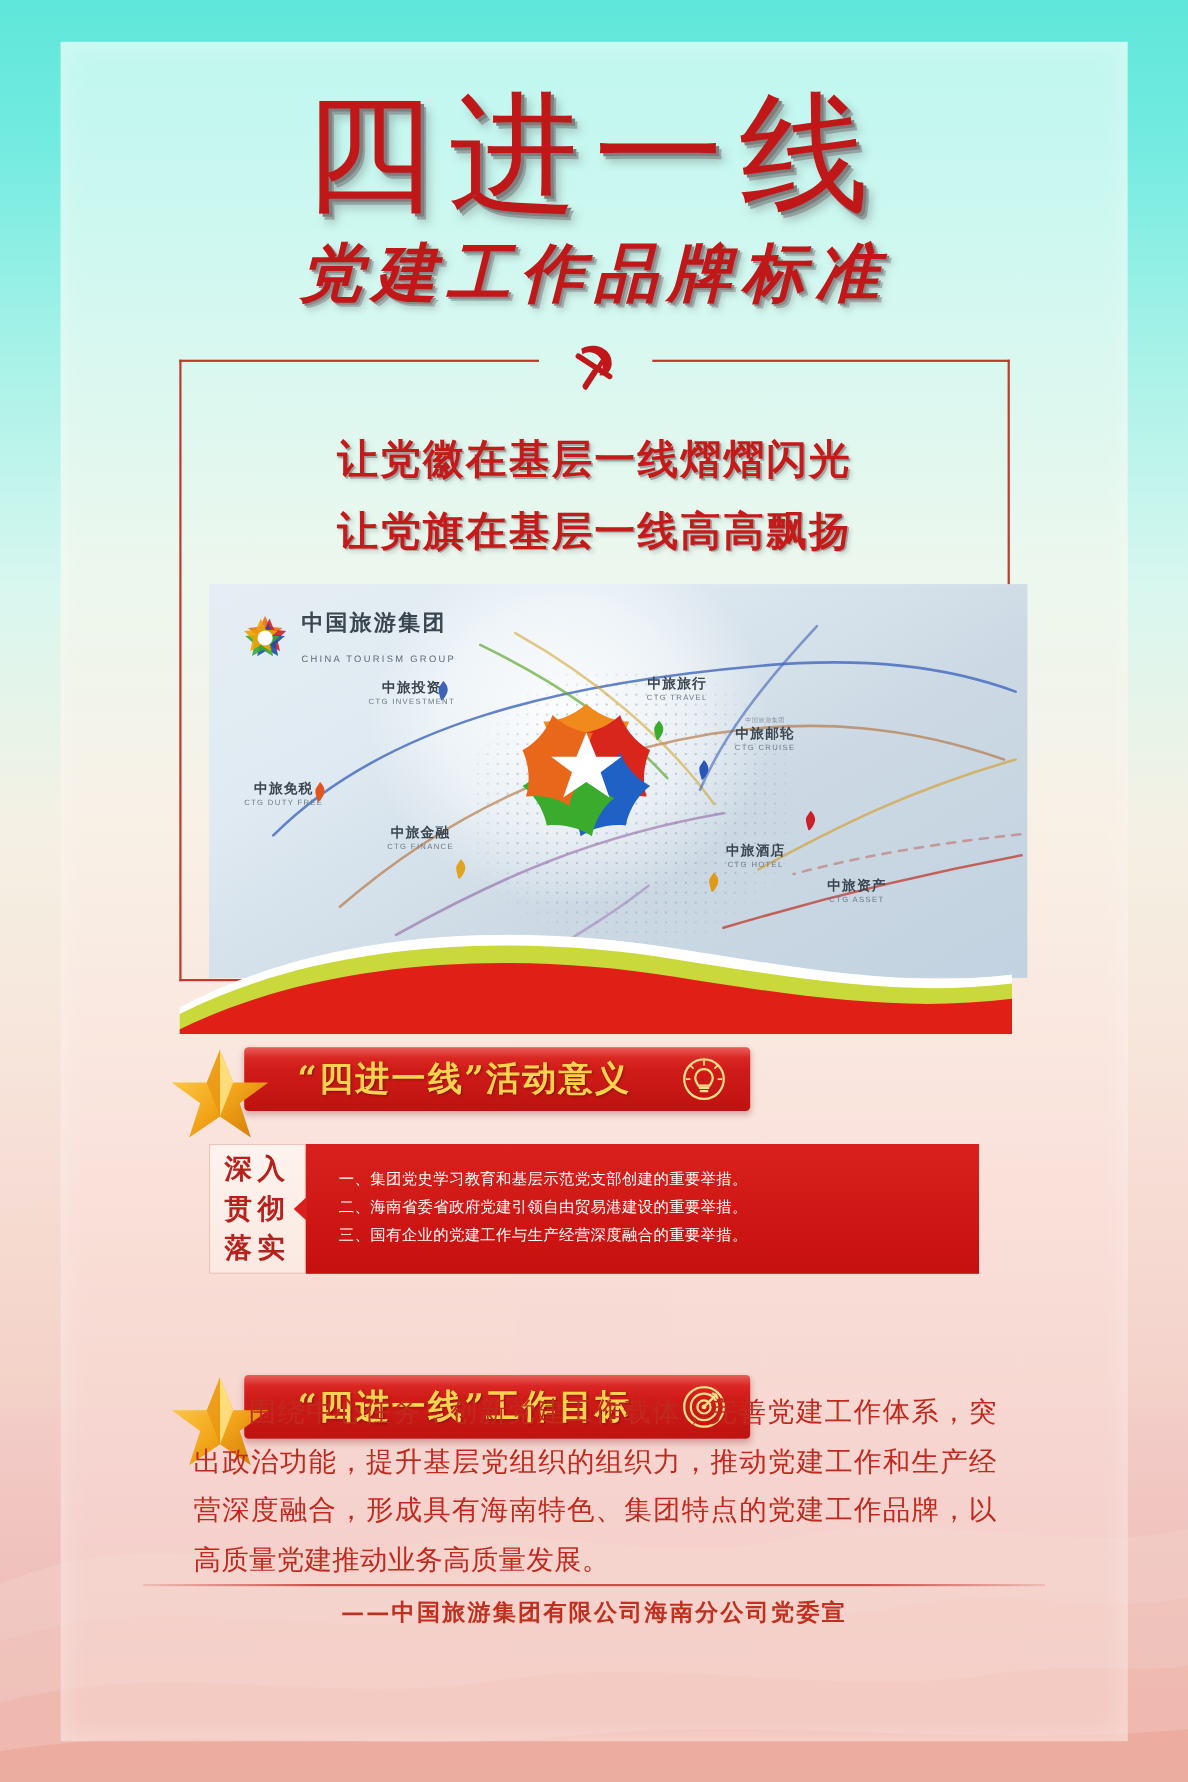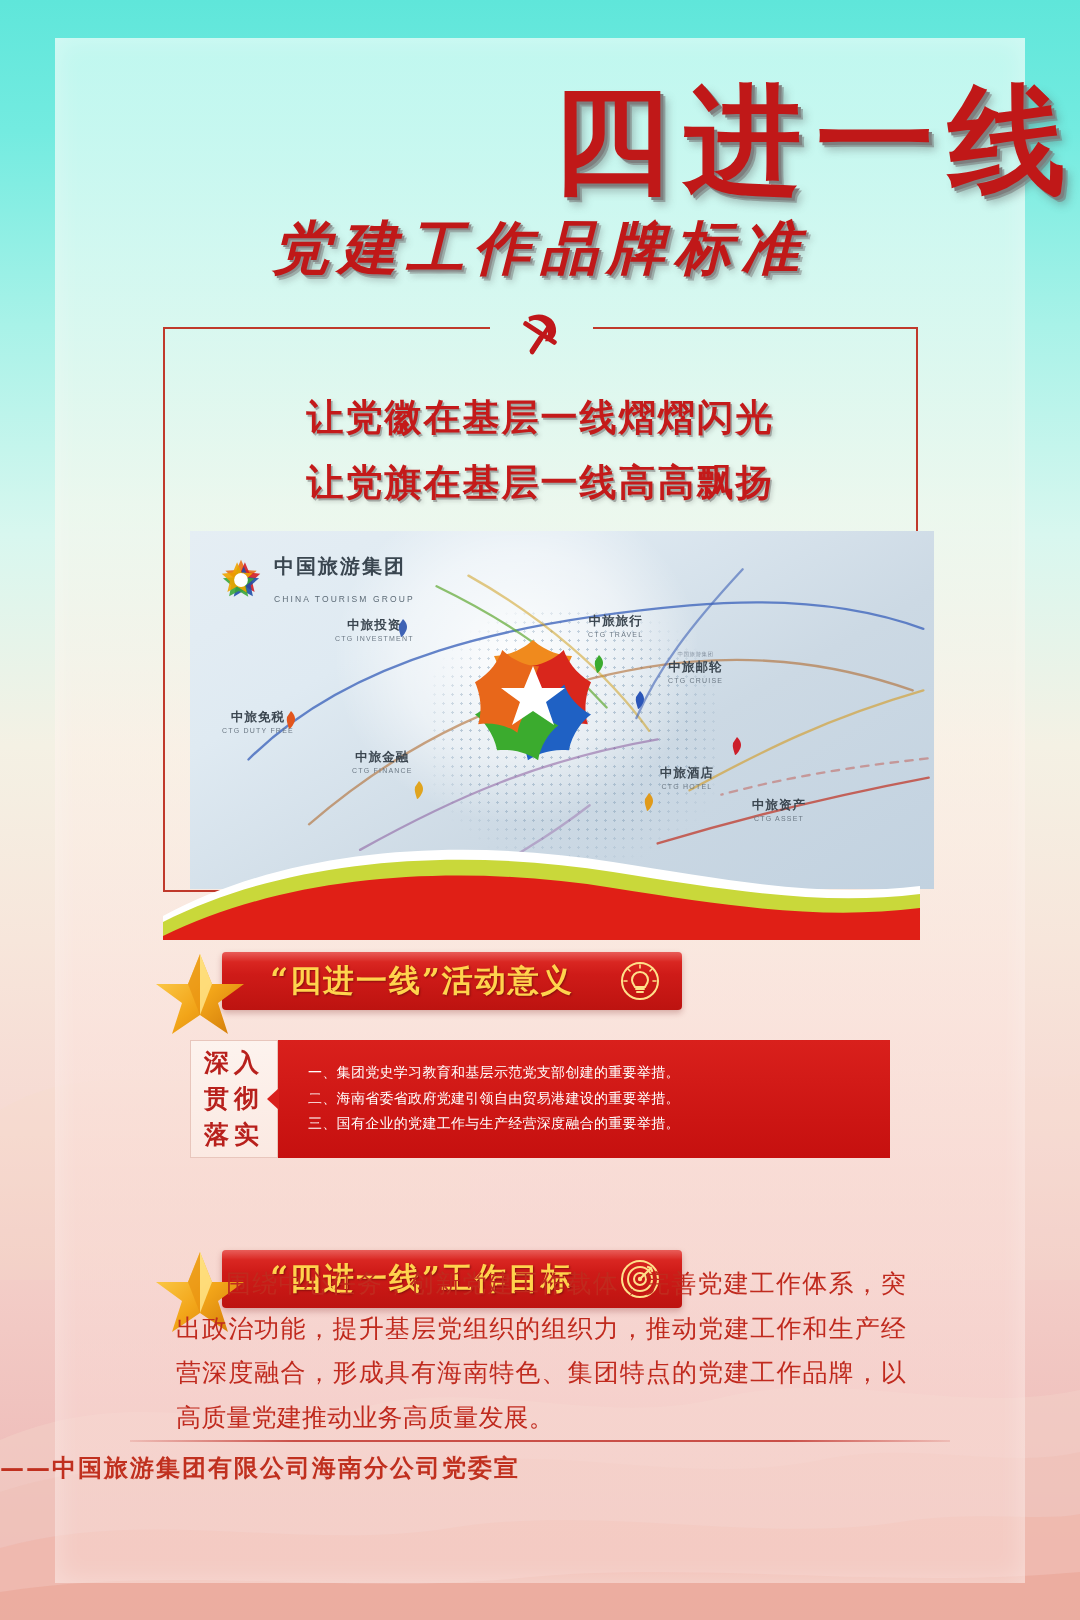--- a/index.html
+++ b/index.html
@@ -43,30 +43,29 @@
         rgba(250,222,217,0.50) 88%,
         rgba(250,224,219,0.45) 100%);
     box-shadow:0 0 28px rgba(255,255,255,.35) inset;
   }
 
   
   .hdr{ position:absolute; left:0; top:0; width:1080px; text-align:center; }
   .title-main{
     margin-top:78px;
     font-family:"DejaVu Serif","Liberation Serif",serif;
-    font-weight:bold;
+    font-weight:normal;
     font-size:118px;
     letter-spacing:14px;
     color:#c01818;
     line-height:1.05;
     text-shadow:
       3px 3px 0 #7e7e7e,
       5px 5px 0 rgba(120,120,120,.55),
       7px 8px 9px rgba(80,80,80,.35);
-    text-align: right;
   }
   .title-sub{
     margin-top:8px;
     font-family:"DejaVu Serif","Liberation Serif",serif;
     font-weight:bold;
     font-size:58px;
     letter-spacing:9px;
     color:#c01818;
     text-shadow:
       2px 2px 0 #8a8a8a,
@@ -211,23 +210,23 @@
     font-size:25px; line-height:1.78; color:#c02a1e; letter-spacing:.2px;
     text-indent:50px; text-align:justify;
   }
 
   
   .footer-rule{
     position:absolute; left:130px; top:1440px; width:820px; height:2px;
     background:linear-gradient(90deg,rgba(200,60,50,.15),rgba(190,45,38,.8) 20%,rgba(190,45,38,.8) 80%,rgba(200,60,50,.15));
   }
   .footer-text{
-    position:absolute; left:0; top:1452px; width:1080px; text-align:left;
-    font-family:"DejaVu Serif","Liberation Serif",serif;
-    font-weight:bold; font-size:24px; letter-spacing:2px; color:#c0301f;
+    position:absolute; left:0; top:1452px; width:1080px; text-align:center;
+    font-family:"DejaVu Serif","Liberation Serif",serif;
+    font-weight:bold; font-size:21px; letter-spacing:2px; color:#c0301f;
   }
 </style>
 </head>
 <body>
 
 <div class="poster">
 
   <div class="mtn" style="top:1140px;height:480px;">
     <svg viewBox="0 0 1080 480" preserveAspectRatio="none">
       <path d="M0,300 C140,240 240,300 360,268 C480,236 600,288 720,258 C840,228 960,276 1080,250 L1080,480 L0,480 Z" fill="#f3cfc6" opacity=".55"></path>

